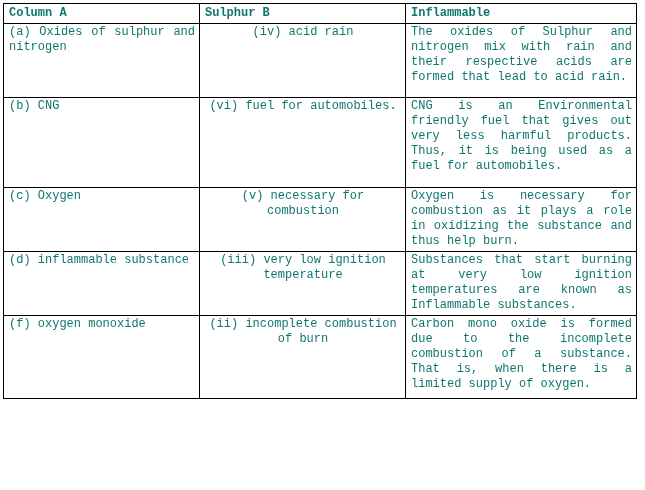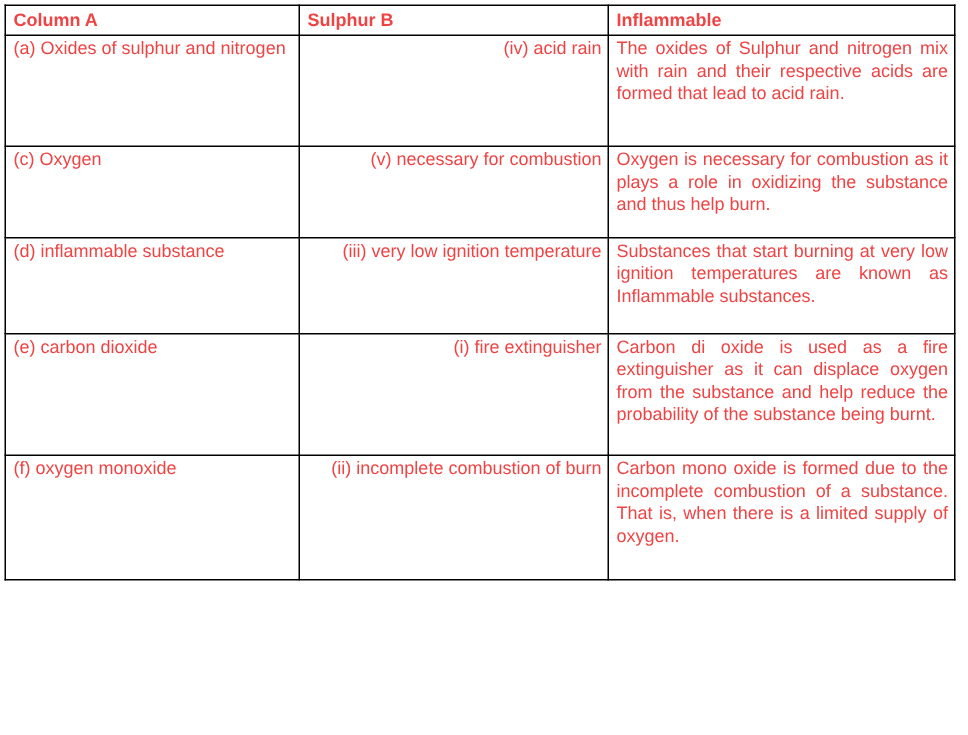--- a/index.html
+++ b/index.html
@@ -5,22 +5,22 @@
   html, body {
     margin: 0;
     padding: 0;
     background: #ffffff;
     width: 645px;
     height: 490px;
     overflow: hidden;
   }
   .page {
     padding: 3px 0 0 3px;
-    font-family: Liberation Sans, sans-serif;
-    color: #ef4444;
+    font-family: Liberation Mono, monospace;
+    color: #0f766e;
   }
   table.match-table {
     border-collapse: collapse;
     table-layout: fixed;
     width: 633px;
     background: #ffffff;
   }
   table.match-table th,
   table.match-table td {
     border: 1px solid #000000;
@@ -33,21 +33,21 @@
   table.match-table th {
     text-align: left;
     font-weight: bold;
     padding-top: 2px;
     padding-bottom: 2px;
   }
   col.col-a { width: 196px; }
   col.col-b { width: 206px; }
   col.col-x { width: 231px; }
   td.cell-a { text-align: justify; }
-  td.cell-b { text-align: right; }
+  td.cell-b { text-align: center; }
   td.cell-x { text-align: justify; }
   tr.hdr   { height: 19px; }
   tr.row-0 { height: 74px; margin-left: 32px; }
   tr.row-1 { height: 90px; }
   tr.row-2 { height: 61px; }
   tr.row-3 { height: 64px; }
   tr.row-4 { height: 81px; }
   tr.row-5 { height: 83px; }
 </style>
 </head>
@@ -66,34 +66,34 @@
         <th>Sulphur B</th>
         <th>Inflammable</th>
       </tr>
     </thead>
     <tbody>
       <tr class="row-0">
         <td class="cell-a">(a) Oxides of sulphur and nitrogen</td>
         <td class="cell-b">(iv) acid rain</td>
         <td class="cell-x">The oxides of Sulphur and nitrogen mix with rain and their respective acids are formed that lead to acid rain.</td>
       </tr>
+      <tr class="row-1">
+        <td class="cell-a">(b) CNG</td>
+        <td class="cell-b">(vi) fuel for automobiles.</td>
+        <td class="cell-x">CNG is an Environmental friendly fuel that gives out very less harmful products. Thus, it is being used as a fuel for automobiles.</td>
+      </tr>
       <tr class="row-2">
         <td class="cell-a">(c) Oxygen</td>
         <td class="cell-b">(v) necessary for combustion</td>
         <td class="cell-x">Oxygen is necessary for combustion as it plays a role in oxidizing the substance and thus help burn.</td>
       </tr>
       <tr class="row-3">
         <td class="cell-a">(d) inflammable substance</td>
         <td class="cell-b">(iii) very low ignition temperature</td>
         <td class="cell-x">Substances that start burning at very low ignition temperatures are known as Inflammable substances.</td>
-      </tr>
-      <tr class="row-4">
-        <td class="cell-a">(e) carbon dioxide</td>
-        <td class="cell-b">(i) fire extinguisher</td>
-        <td class="cell-x">Carbon di oxide is used as a fire extinguisher as it can displace oxygen from the substance and help reduce the probability of the substance being burnt.</td>
       </tr>
       <tr class="row-5">
         <td class="cell-a">(f) oxygen monoxide</td>
         <td class="cell-b">(ii) incomplete combustion of burn</td>
         <td class="cell-x">Carbon mono oxide is formed due to the incomplete combustion of a substance. That is, when there is a limited supply of oxygen.</td>
       </tr>
     </tbody>
   </table>
 </div>
 

